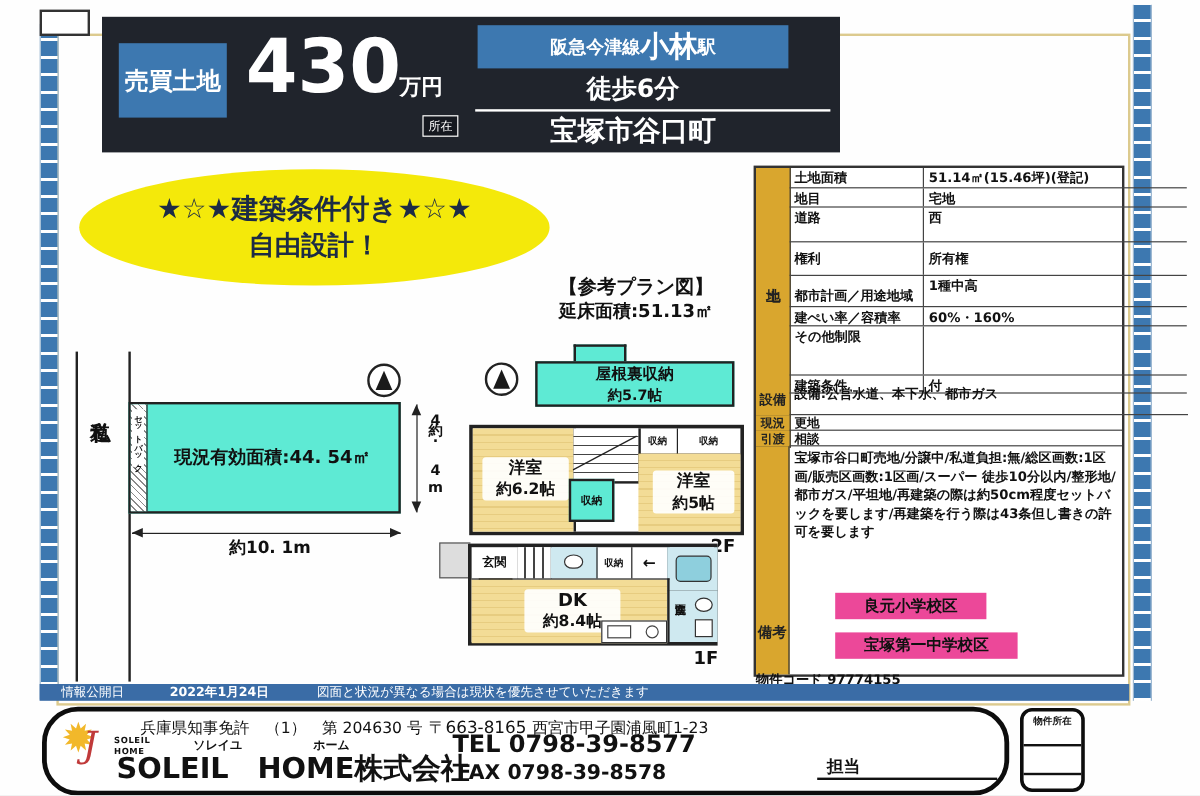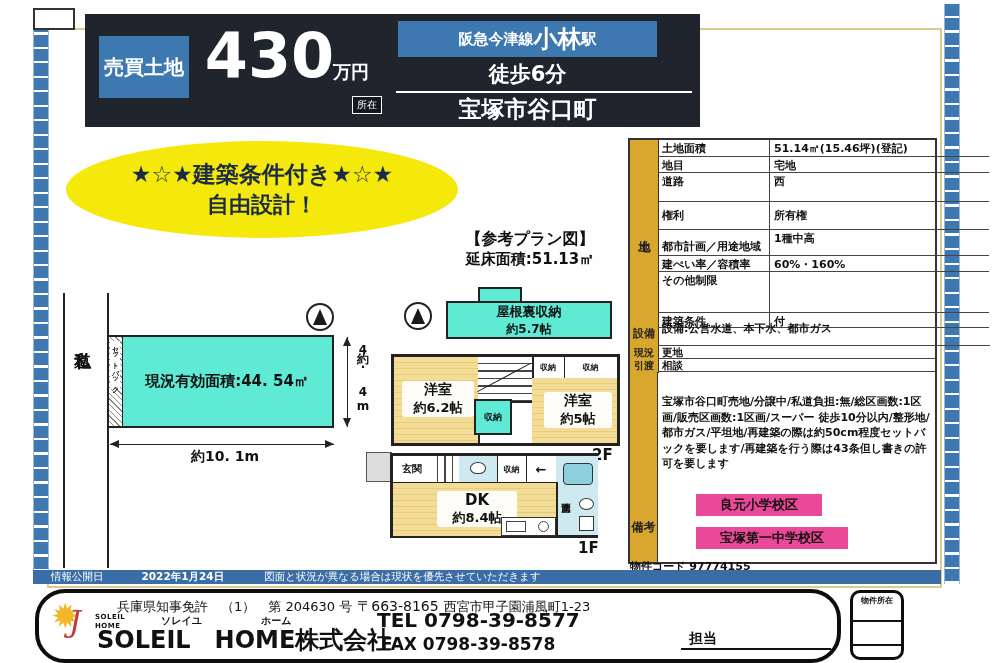--- a/index.html
+++ b/index.html
@@ -245,21 +245,21 @@
       <div class="trow" style="height:14px;">
         <div class="tlabel">建築条件</div>
         <div class="tvalue">付</div>
       </div>
     </div>
 
     <div class="abs" style="left:28px;top:180px;width:332px;height:26px;border-bottom:1px solid #444;padding:1px 4px;font-size:11px;font-weight:600;box-sizing:border-box;">設備:公営水道、本下水、都市ガス</div>
     <div class="abs" style="left:28px;top:206px;width:277px;height:13px;border-bottom:1px solid #444;padding:0 4px;font-size:10.5px;font-weight:600;box-sizing:border-box;">更地</div>
     <div class="abs" style="left:28px;top:219px;width:277px;height:13px;border-bottom:1px solid #444;padding:0 4px;font-size:10.5px;font-weight:600;box-sizing:border-box;">相談</div>
     <div class="abs" style="left:28px;top:232px;width:277px;height:190px;box-sizing:border-box;padding:2px 4px;">
-      <div style="font-size:11px;font-weight:600;line-height:1.42;margin-top:20px;">宝塚市谷口町売地/分譲中/私道負担:無/総区画数:1区画/販売区画数:1区画/スーパー 徒歩10分以内/整形地/都市ガス/平坦地/再建築の際は約50cm程度セットバックを要します/再建築を行う際は43条但し書きの許可を要します</div>
+      <div style="font-size:11px;font-weight:600;line-height:1.42;">宝塚市谷口町売地/分譲中/私道負担:無/総区画数:1区画/販売区画数:1区画/スーパー 徒歩10分以内/整形地/都市ガス/平坦地/再建築の際は約50cm程度セットバックを要します/再建築を行う際は43条但し書きの許可を要します</div>
       <div class="hl" style="position:absolute;left:38px;top:122px;">良元小学校区</div>
       <div class="hl" style="position:absolute;left:38px;top:155px;">宝塚第一中学校区</div>
     </div>
   </div>
 
   <div class="abs" style="left:630px;top:559px;font-size:11px;font-weight:bold;">物件コード 97774155</div>
 
   <div class="abs infobar" style="left:33px;top:570px;width:908px;height:14px;">
     <span style="margin-left:18px;">情報公開日</span>
     <span style="margin-left:38px;font-weight:bold;">2022年1月24日</span>

